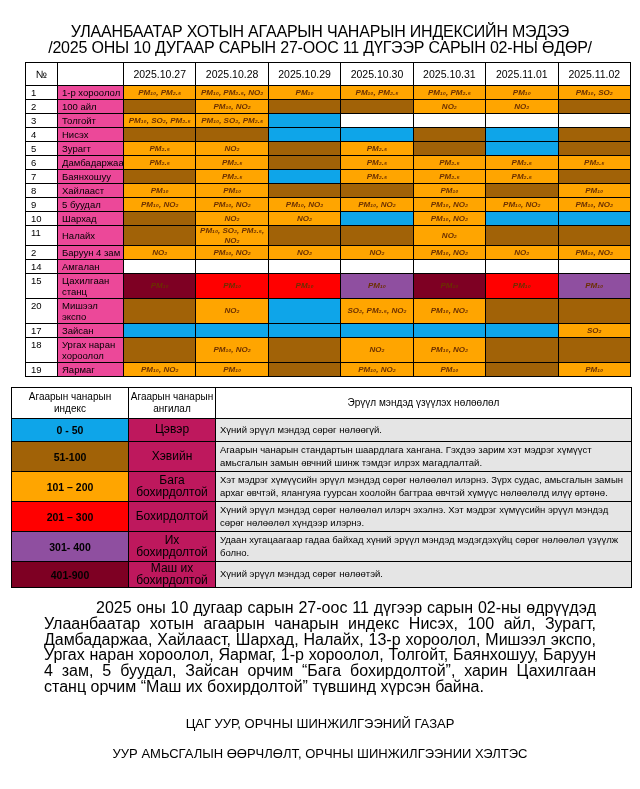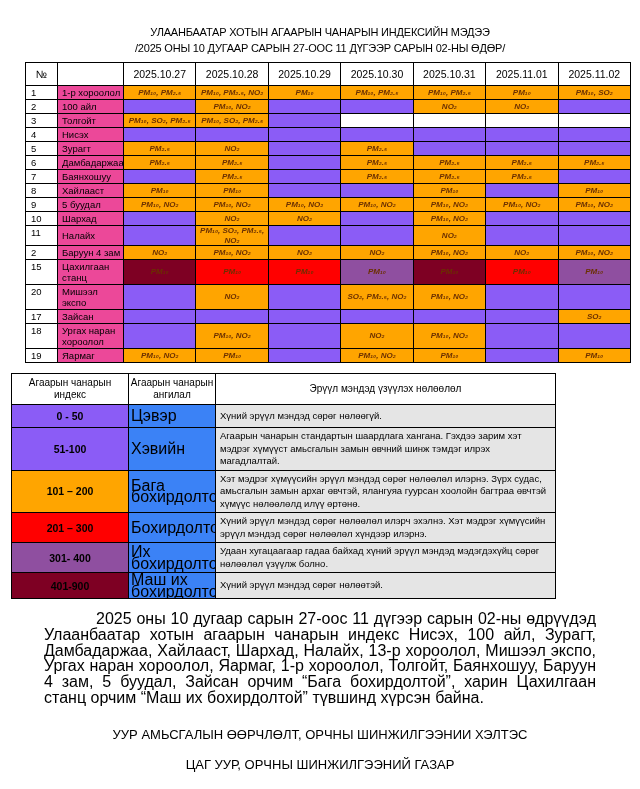--- a/index.html
+++ b/index.html
@@ -1,39 +1,39 @@
 <!DOCTYPE html>
 <html><head>
 <meta charset="utf-8">
 <style>
   html,body{margin:0;padding:0;}
   body{
     width:640px;height:789px;overflow:hidden;background:#ffffff;color:#000;
     font-family:"Liberation Sans", sans-serif;
   }
-  .title-block{margin-top:24px;text-align:center;font-size:11px;line-height:16px;letter-spacing:-0.2px;}
+  .title-block{margin-top:24px;text-align:center;font-size:16px;line-height:16px;letter-spacing:-0.2px;}
   table{border-collapse:collapse;table-layout:fixed;}
   .main{margin:6px 0 0 25px;width:606px;}
   .main td,.main th{border:1px solid #000;overflow:hidden;}
   .main th{height:22px;font-weight:400;font-size:10.5px;text-align:center;padding:0;}
   .main tr{height:14px;}
   td.num{font-size:9.5px;text-align:left;padding:1px 0 0 5px;vertical-align:top;background:#fff;}
   td.loc{font-size:9.5px;text-align:left;padding:1px 1px 1px 4px;vertical-align:middle;line-height:11px;background:#ec4899;}
   td.cell{font-size:8px;font-style:italic;font-weight:700;text-align:center;vertical-align:middle;
           color:#6B3000;line-height:9.5px;padding:0 1px;}
-  .c-g{background:#8b5cf6;margin-left:21px;} .c-y{background:#8b5cf6;} .c-o{background:#FFA500;}
+  .c-g{background:#0ea5e9;margin-left:21px;} .c-y{background:#a16207;} .c-o{background:#FFA500;}
   .c-r{background:#FF0000;color:#4A0000;}
   .c-p{background:#8F4FA0;color:#ffffff;}
   .c-m{background:#7E0023;color:#ffffff;}
   .c-w{background:#ffffff;}
-  .legend{margin:10px 0 0 11px;width:545px;}
+  .legend{margin:10px 0 0 11px;width:621px;}
   .legend td,.legend th{border:1px solid #000;overflow:hidden;}
   .legend th{font-weight:400;font-size:10px;text-align:center;vertical-align:middle;height:28px;padding:1px;line-height:12px;}
   .legend .range{font-weight:700;font-size:10.5px;text-align:center;vertical-align:middle;height:20px;padding:1px;}
-  .legend .cat{font-size:16px;vertical-align:middle;padding:1px 2px;line-height:11.5px;background:#3b82f6;}
+  .legend .cat{font-size:12px;text-align:center;vertical-align:middle;padding:1px 2px;line-height:11.5px;background:#be185d;}
   .legend .desc{font-size:9.5px;text-align:left;vertical-align:middle;padding:2px 4px;line-height:12.5px;background:#e5e5e5;}
   .summary{margin:12px 44px 0 44px;font-size:16px;line-height:15.8px;text-align:justify;text-indent:52px;}
   .footer-block{margin-top:14px;text-align:center;font-size:13px;line-height:30px;}
 </style>
 </head>
 <body>
 
 <div class="title-block">
   <div>УЛААНБААТАР ХОТЫН АГААРЫН ЧАНАРЫН ИНДЕКСИЙН МЭДЭЭ</div>
   <div>/2025 ОНЫ 10 ДУГААР САРЫН 27-ООС 11 ДҮГЭЭР САРЫН 02-НЫ ӨДӨР/</div>
@@ -191,20 +191,31 @@
         <td class="loc">Баруун 4 зам</td>
         <td class="cell c-o">NO₂</td>
         <td class="cell c-o">PM₁₀, NO₂</td>
         <td class="cell c-o">NO₂</td>
         <td class="cell c-o">NO₂</td>
         <td class="cell c-o">PM₁₀, NO₂</td>
         <td class="cell c-o">NO₂</td>
         <td class="cell c-o">PM₁₀, NO₂</td>
       </tr>
       <tr>
+        <td class="num">14</td>
+        <td class="loc">Амгалан</td>
+        <td class="cell c-w"></td>
+        <td class="cell c-w"></td>
+        <td class="cell c-w"></td>
+        <td class="cell c-w"></td>
+        <td class="cell c-w"></td>
+        <td class="cell c-w"></td>
+        <td class="cell c-w"></td>
+      </tr>
+      <tr>
         <td class="num">15</td>
         <td class="loc">Цахилгаан станц</td>
         <td class="cell c-m">PM₁₀</td>
         <td class="cell c-r">PM₁₀</td>
         <td class="cell c-r">PM₁₀</td>
         <td class="cell c-p">PM₁₀</td>
         <td class="cell c-m">PM₁₀</td>
         <td class="cell c-r">PM₁₀</td>
         <td class="cell c-p">PM₁₀</td>
       </tr>
@@ -298,15 +309,15 @@
         <td class="range c-m" style="color: rgb(0, 0, 0);">401-900</td>
         <td class="cat">Маш их бохирдолтой</td>
         <td class="desc">Хүний эрүүл мэндэд сөрөг нөлөөтэй.</td>
       </tr>
     </tbody>
 </table>
 
 <p class="summary">2025 оны 10 дугаар сарын 27-оос 11 дүгээр сарын 02-ны өдрүүдэд Улаанбаатар хотын агаарын чанарын индекс Нисэх, 100 айл, Зурагт, Дамбадаржаа, Хайлааст, Шархад, Налайх, 13-р хороолол, Мишээл экспо, Ургах наран хороолол, Яармаг, 1-р хороолол, Толгойт, Баянхошуу, Баруун 4 зам, 5 буудал, Зайсан орчим “Бага бохирдолтой”, харин Цахилгаан станц орчим “Маш их бохирдолтой” түвшинд хүрсэн байна.</p>
 
 <div class="footer-block">
+  <div>ЦАГ УУР, ОРЧНЫ ШИНЖИЛГЭЭНИЙ ГАЗАР</div>
   <div>УУР АМЬСГАЛЫН ӨӨРЧЛӨЛТ, ОРЧНЫ ШИНЖИЛГЭЭНИИ ХЭЛТЭС</div>
-  <div>ЦАГ УУР, ОРЧНЫ ШИНЖИЛГЭЭНИЙ ГАЗАР</div>
 </div>
 
 </body></html>

